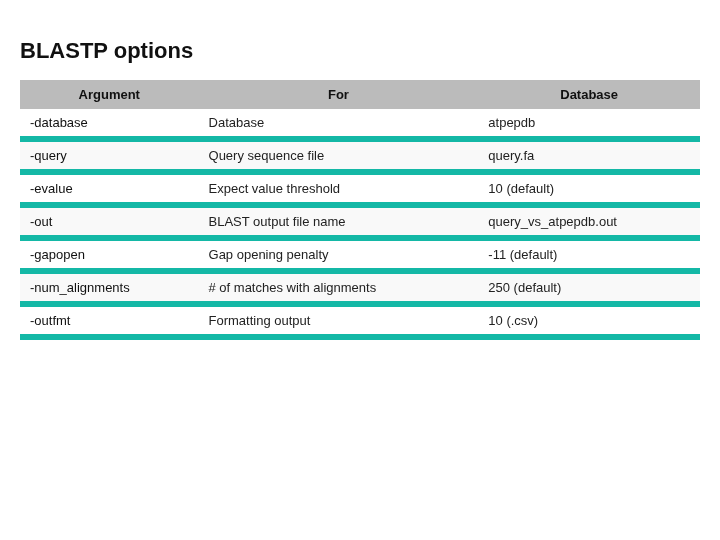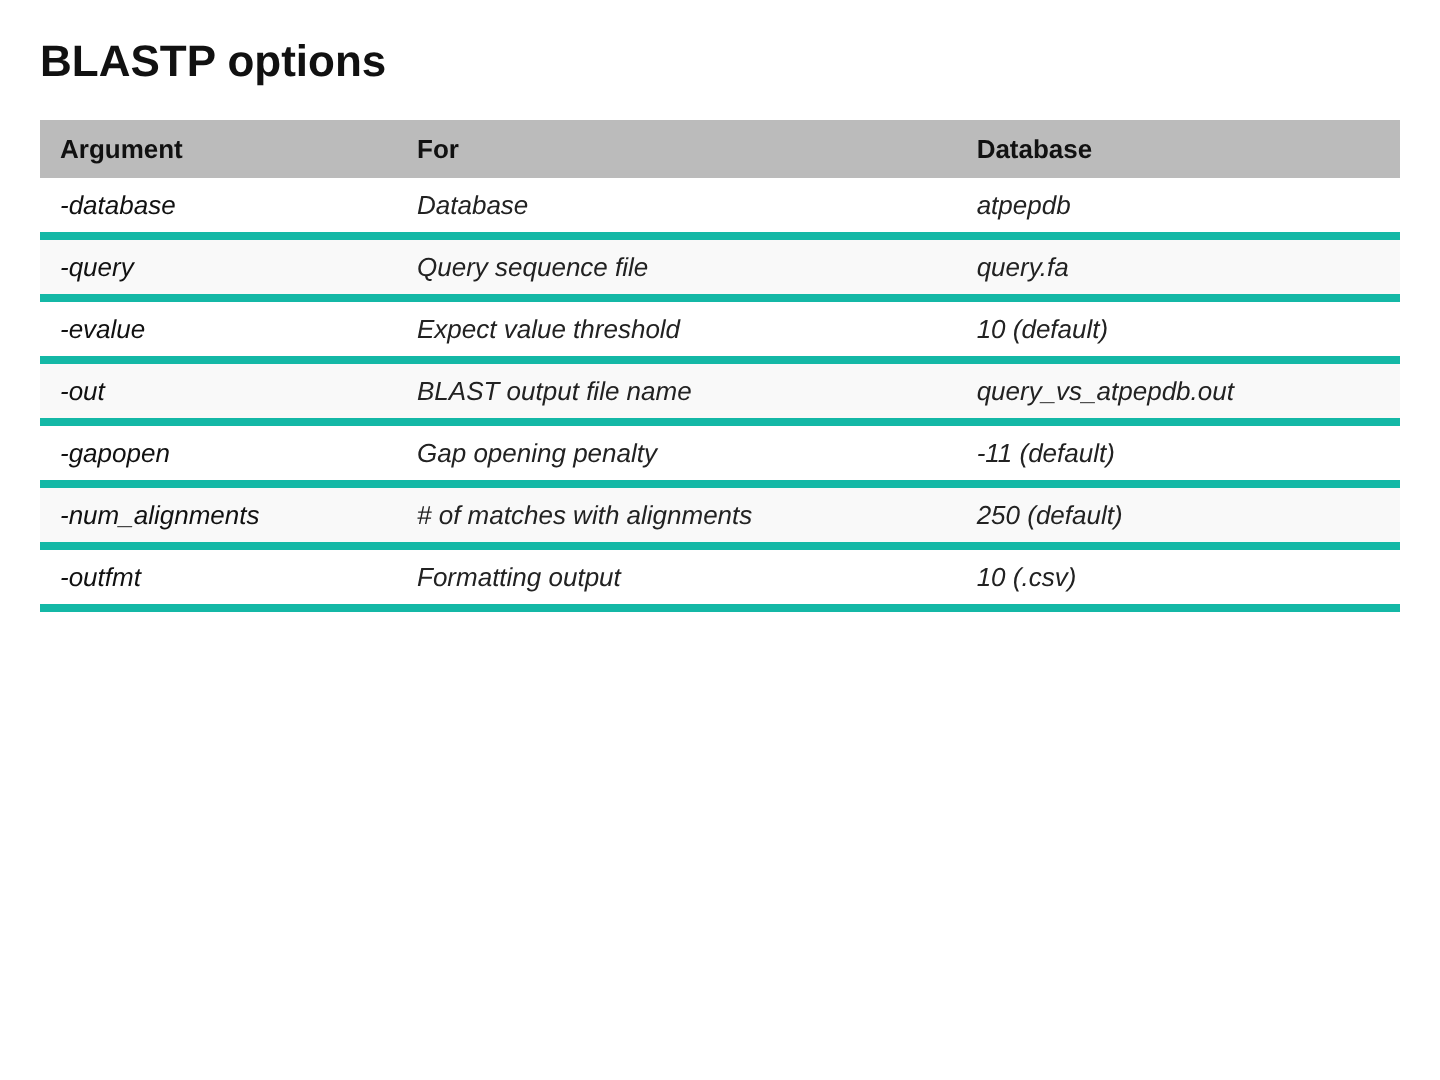--- a/index.html
+++ b/index.html
@@ -10,38 +10,38 @@
       color: #222;
       padding: 18px 20px;
       width: 720px;
       min-height: 540px;
     }
     h1 {
       font-size: 22px;
       font-weight: bold;
       margin-bottom: 16px;
       color: #111;
+      margin-top: 20px;
     }
     table {
       width: 100%;
       border-collapse: collapse;
     }
     thead tr {
       background: #bbb;
     }
     thead th {
-      text-align: left;
+      text-align: center;
       padding: 7px 10px;
       font-weight: bold;
       font-size: 13px;
       color: #111;
     }
     tbody tr {
-      border-bottom: 4px solid #14b8a6;
-      font-style: italic;
+      border-bottom: 6px solid #14b8a6;
     }
     tbody tr:nth-child(even) {
       background: #f9f9f9;
     }
     tbody td {
       padding: 6px 10px;
       vertical-align: top;
       font-size: 13px;
     }
     td:first-child {

